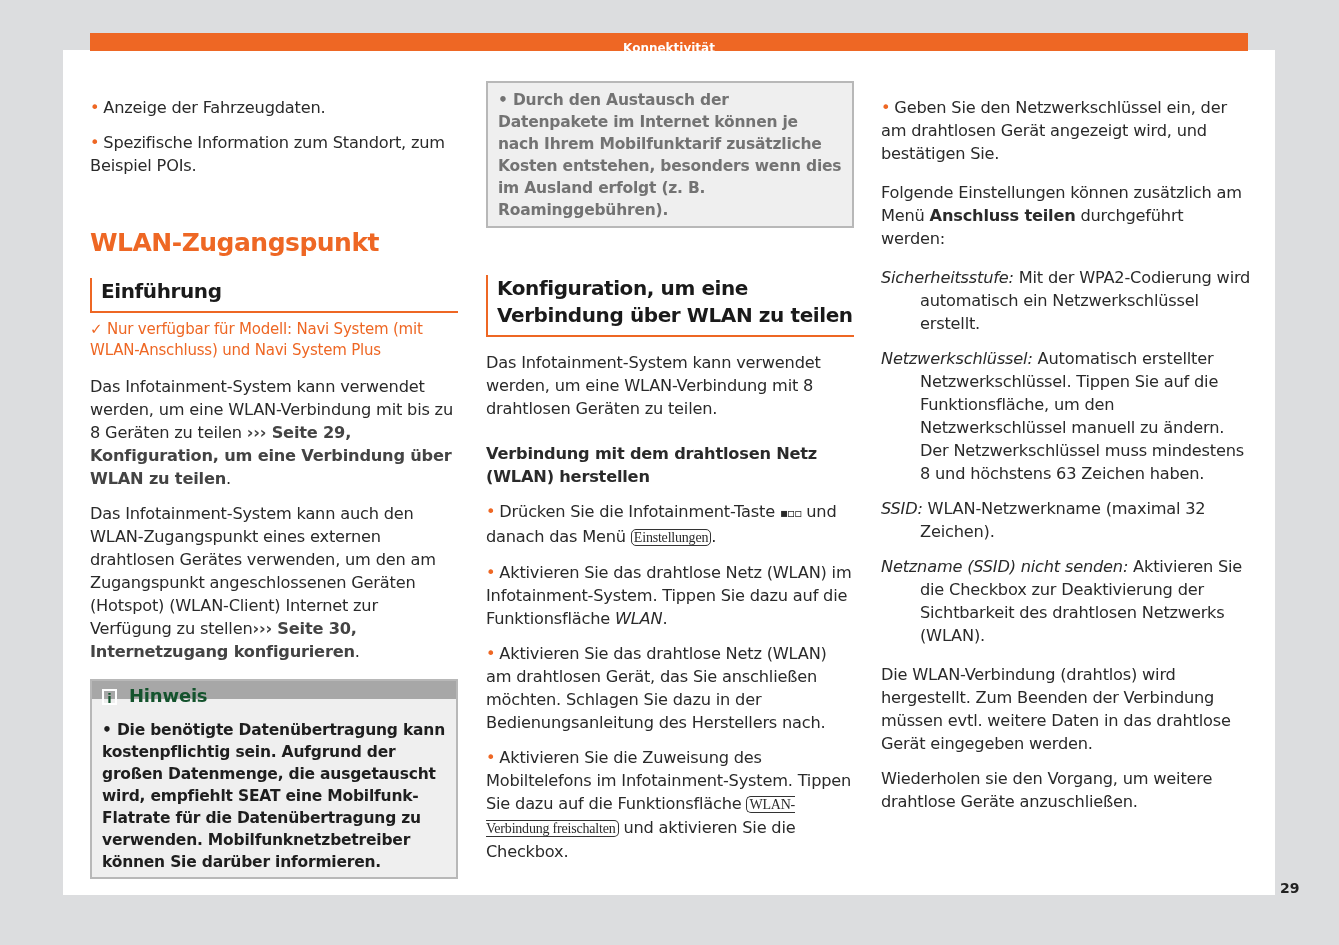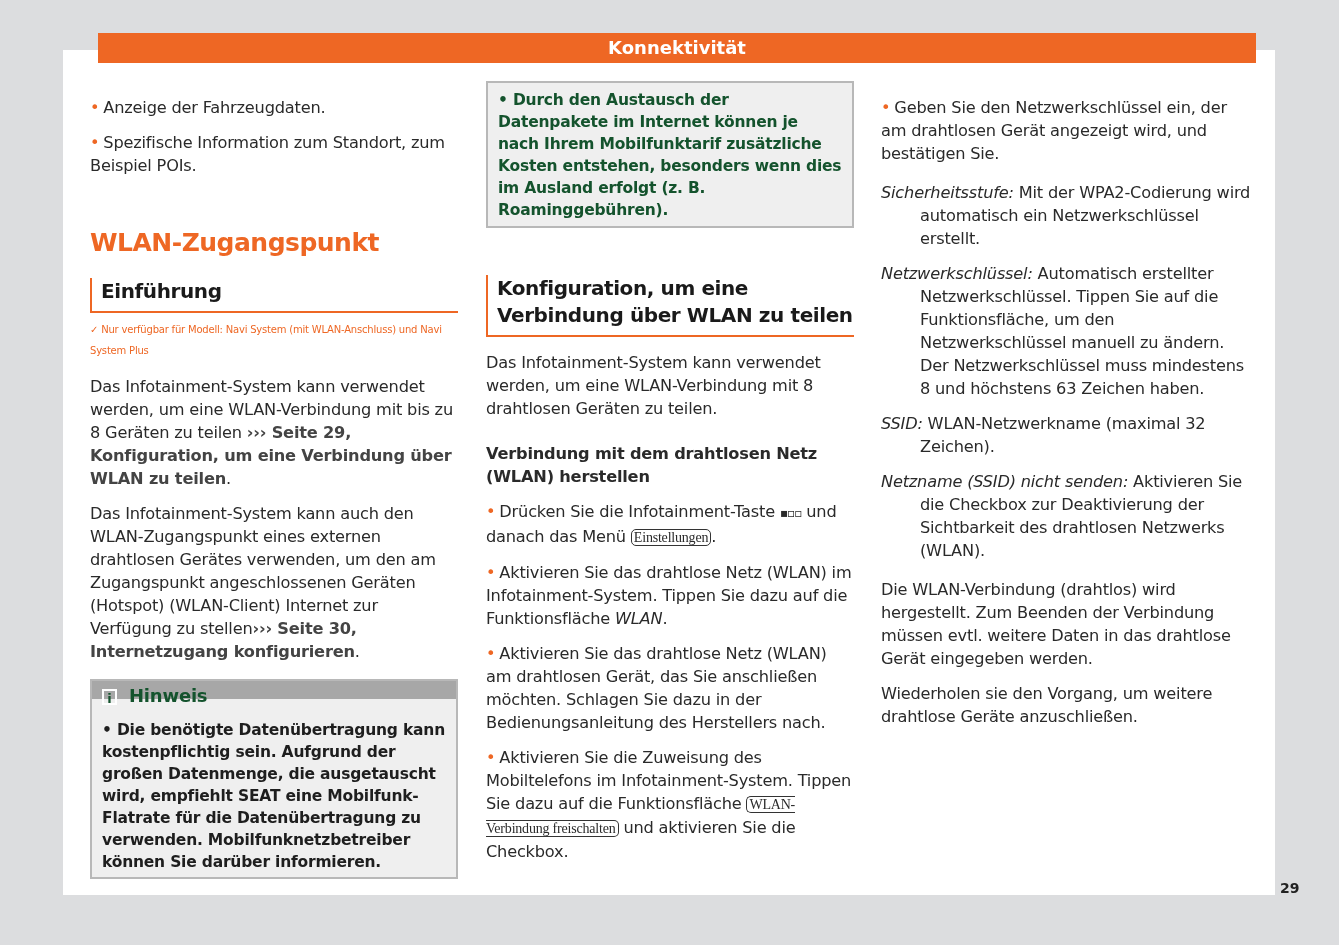--- a/index.html
+++ b/index.html
@@ -4,41 +4,41 @@
 <style>
   html, body { margin: 0; padding: 0; }
   body {
     width: 1339px; height: 945px; background: #dcdddf; position: relative; overflow: hidden;
     font-family: "DejaVu Sans", sans-serif; color: #222;
   }
   .page {
     position: absolute; left: 63px; top: 50px; width: 1212px; height: 845px; background: #ffffff;
   }
   .header-bar {
-    position: absolute; left: 98px; top: 33px; width: 1158px; height: 30px; background: #ee6724;
-    color: #fff; text-align: center; font-size: 18px; line-height: 30px; font-weight: bold;
+    position: absolute; left: 90px; top: 33px; width: 1158px; height: 18px; background: #ee6724;
+    color: #fff; text-align: center; font-size: 12px; line-height: 30px; font-weight: bold;
   }
   .col { position: absolute; top: 84px; font-size: 16.2px; line-height: 23px; color: #2a2a2a; letter-spacing: -0.2px; }
   .col1 { left: 90px; width: 368px; }
   .col2 { left: 486px; width: 368px; }
   .col3 { left: 881px; width: 370px; }
   p { margin: 12px 0 8px 0; }
   .bullet-dot { color: #ee6724; margin-right: 4px; }
   .h1 { color: #ee6724; font-size: 25px; font-weight: bold; margin: 54px 0 24px 0; letter-spacing: -0.5px; }
   .h2 {
     font-size: 20px; font-weight: bold; border-left: 2px solid #ee6724; border-bottom: 2px solid #ee6724;
     padding: 0 0 6px 9px; margin-bottom: 6px; line-height: 27px; color: #1a1a1a; letter-spacing: -0.4px;
   }
-  .note-orange { color: #ee6724; font-size: 10px; line-height: 21px; margin-bottom: 14px; }
+  .note-orange { color: #ee6724; font-size: 15px; line-height: 21px; margin-bottom: 14px; }
   .ref { font-weight: bold; color: #444; }
   .hinweis { border: 2px solid #b8b8b8; background: #efefef; margin-top: 16px; }
   .hinweis-head { background: #a7a7a7; color: #14532d; font-weight: bold; font-size: 18px; height: 18px; line-height: 30px; padding-left: 10px; }
   .info-icon { display: inline-block; width: 15px; height: 16px; border: 2px solid #fff; line-height: 15px; text-align: center; font-size: 13px; margin-right: 12px; vertical-align: middle; box-sizing: border-box; }
   .hinweis-body { padding: 20px 10px 4px 10px; font-weight: bold; font-size: 15.5px; line-height: 22px; color: #1e1e1e; }
-  .warnbox { border: 2px solid #b8b8b8; background: #efefef; padding: 6px 10px 5px 10px; font-weight: bold; font-size: 15.5px; line-height: 22px; color: #14532d; margin-top: -3px; }
+  .warnbox { border: 2px solid #b8b8b8; background: #efefef; padding: 6px 10px 5px 10px; font-weight: bold; font-size: 15.5px; line-height: 22px; color: #737373; margin-top: -3px; }
   .h2b { margin-top: 47px; margin-bottom: 14px; }
   .h3 { font-weight: bold; margin: 22px 0 6px 0; font-size: 16.2px; line-height: 23px; }
   .uibtn { border: 1.5px solid #333; border-radius: 5px; padding: 0 2px; font-size: 14px; font-family: Liberation Serif, serif; }
   .grid-icon { display: inline-block; font-size: 12px; letter-spacing: -1px; }
   .def { padding-left: 39px; text-indent: -39px; margin-bottom: 6px; }
   .def i { font-style: italic; }
   .page-num { position: absolute; left: 1280px; top: 880px; font-size: 14px; font-weight: bold; color: #222; text-align: center; }
 </style>
 </head>
 <body>
@@ -66,20 +66,21 @@
   <p>Das Infotainment-System kann verwendet werden, um eine WLAN-Verbindung mit 8 drahtlosen Geräten zu teilen.</p>
   <div class="h3">Verbindung mit dem drahtlosen Netz (WLAN) herstellen</div>
   <p><span class="bullet-dot">•</span><span>Drücken Sie die Infotainment-Taste </span><span class="grid-icon">▪▫▫</span><span> und danach das Menü </span><span class="uibtn">Einstellungen</span>.</p>
   <p><span class="bullet-dot">•</span><span>Aktivieren Sie das drahtlose Netz (WLAN) im Infotainment-System. Tippen Sie dazu auf die Funktionsfläche </span><i>WLAN</i>.</p>
   <p><span class="bullet-dot">•</span><span>Aktivieren Sie das drahtlose Netz (WLAN) am drahtlosen Gerät, das Sie anschließen möchten. Schlagen Sie dazu in der Bedienungsanleitung des Herstellers nach.</span></p>
   <p><span class="bullet-dot">•</span><span>Aktivieren Sie die Zuweisung des Mobiltelefons im Infotainment-System. Tippen Sie dazu auf die Funktionsfläche </span><span class="uibtn">WLAN-Verbindung freischalten</span><span> und aktivieren Sie die Checkbox.</span></p>
 </div>
 
 <div class="col col3">
   <p style="margin-bottom:16px"><span class="bullet-dot">•</span><span>Geben Sie den Netzwerkschlüssel ein, der am drahtlosen Gerät angezeigt wird, und bestätigen Sie.</span></p>
+  <p style="margin-bottom:16px"><span>Folgende Einstellungen können zusätzlich am Menü </span><b>Anschluss teilen</b><span> durchgeführt werden:</span></p>
   <p class="def"><i>Sicherheitsstufe:</i><span> Mit der WPA2-Codierung wird automatisch ein Netzwerkschlüssel erstellt.</span></p>
   <p class="def"><i>Netzwerkschlüssel:</i><span> Automatisch erstellter Netzwerkschlüssel. Tippen Sie auf die Funktionsfläche, um den Netzwerkschlüssel manuell zu ändern. Der Netzwerkschlüssel muss mindestens 8 und höchstens 63 Zeichen haben.</span></p>
   <p class="def"><i>SSID:</i><span> WLAN-Netzwerkname (maximal 32 Zeichen).</span></p>
   <p class="def" style="margin-bottom:16px"><i>Netzname (SSID) nicht senden:</i><span> Aktivieren Sie die Checkbox zur Deaktivierung der Sichtbarkeit des drahtlosen Netzwerks (WLAN).</span></p>
   <p>Die WLAN-Verbindung (drahtlos) wird hergestellt. Zum Beenden der Verbindung müssen evtl. weitere Daten in das drahtlose Gerät eingegeben werden.</p>
   <p>Wiederholen sie den Vorgang, um weitere drahtlose Geräte anzuschließen.</p>
 </div>
 
 <div class="page-num">29</div>
 

